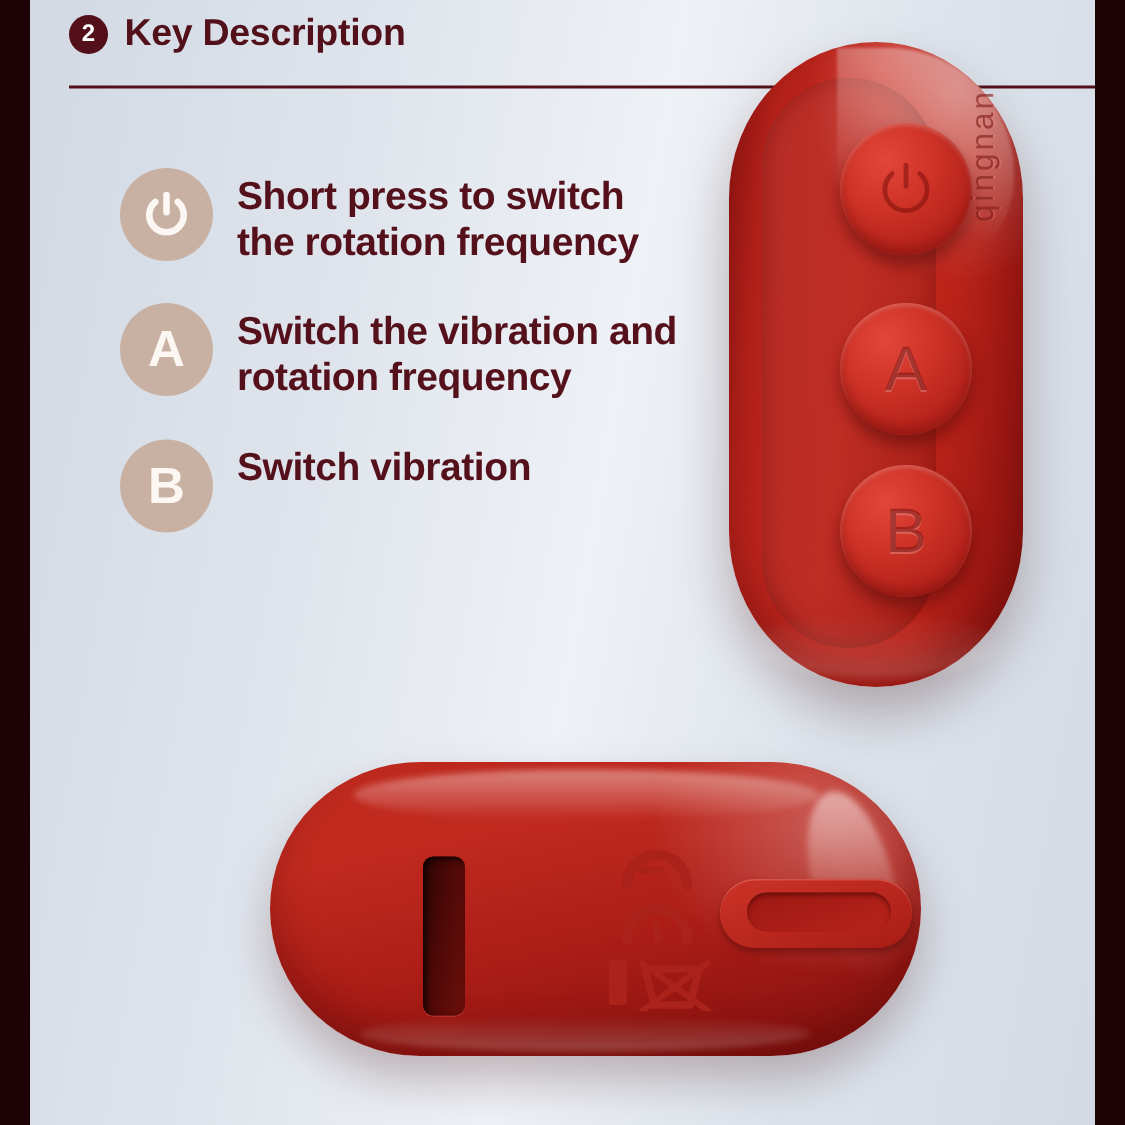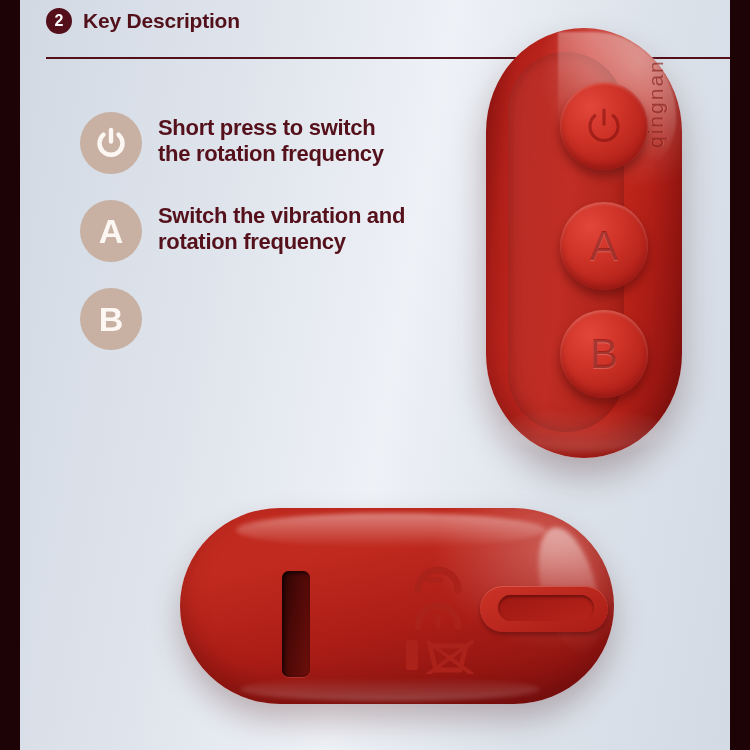--- a/index.html
+++ b/index.html
@@ -16,36 +16,36 @@
   }
 
   
   .header{position:absolute;left:26px;top:8px;display:flex;align-items:center;gap:11px;}
   .badge{
     width:26px;height:26px;border-radius:50%;background:#54101a;
     color:#fff;font-size:16px;font-weight:bold;line-height:26px;text-align:center;
     letter-spacing:0;
   }
   .header-title{
-    font-size:21px;font-weight:bold;color:#52101a;letter-spacing:-.2px;white-space:nowrap;
+    font-size:25px;font-weight:bold;color:#52101a;letter-spacing:-.2px;white-space:nowrap;
   }
   .divider{position:absolute;left:26px;top:57px;width:684px;height:2px;background:#54101a;}
 
   
   .features{position:absolute;left:60px;top:112px;width:420px;}
   .feature{display:flex;align-items:flex-start;gap:16px;margin-bottom:26px;}
   .f-icon{
     flex:0 0 auto;width:62px;height:62px;border-radius:50%;
     background:#c8b1a3;display:flex;align-items:center;justify-content:center;
     color:#fdf7f3;font-size:34px;font-weight:bold;line-height:1;
   }
   .f-icon.pwr{font-size:0;}
   .f-icon svg{display:block;}
   .f-text{
-    padding-top:3px;font-size:22px;font-weight:bold;color:#55111b;
+    padding-top:3px;font-size:26px;font-weight:bold;color:#55111b;
     line-height:1.18;letter-spacing:-.3px;
   }
   .f-text span{display:block;white-space:nowrap;}
 
   
   .remote-front{
     position:absolute;left:466px;top:28px;width:196px;height:430px;
     border-radius:98px/104px;
     background:
       radial-gradient(120% 70% at 78% 8%, rgba(255,255,255,.30) 0%, rgba(255,255,255,0) 42%),
@@ -162,20 +162,21 @@
       <div class="f-icon">A</div>
       <div class="f-text">
         <span>Switch the vibration and</span>
         <span>rotation frequency</span>
       </div>
     </div>
 
     <div class="feature">
       <div class="f-icon">B</div>
       <div class="f-text">
+        <span>Switch vibration</span>
       </div>
     </div>
 
   </div>
 
   <div class="remote-front">
     <div class="rf-panel"></div>
     <div class="rf-gloss"></div>
     <div class="rf-bottomgloss"></div>
   </div>

